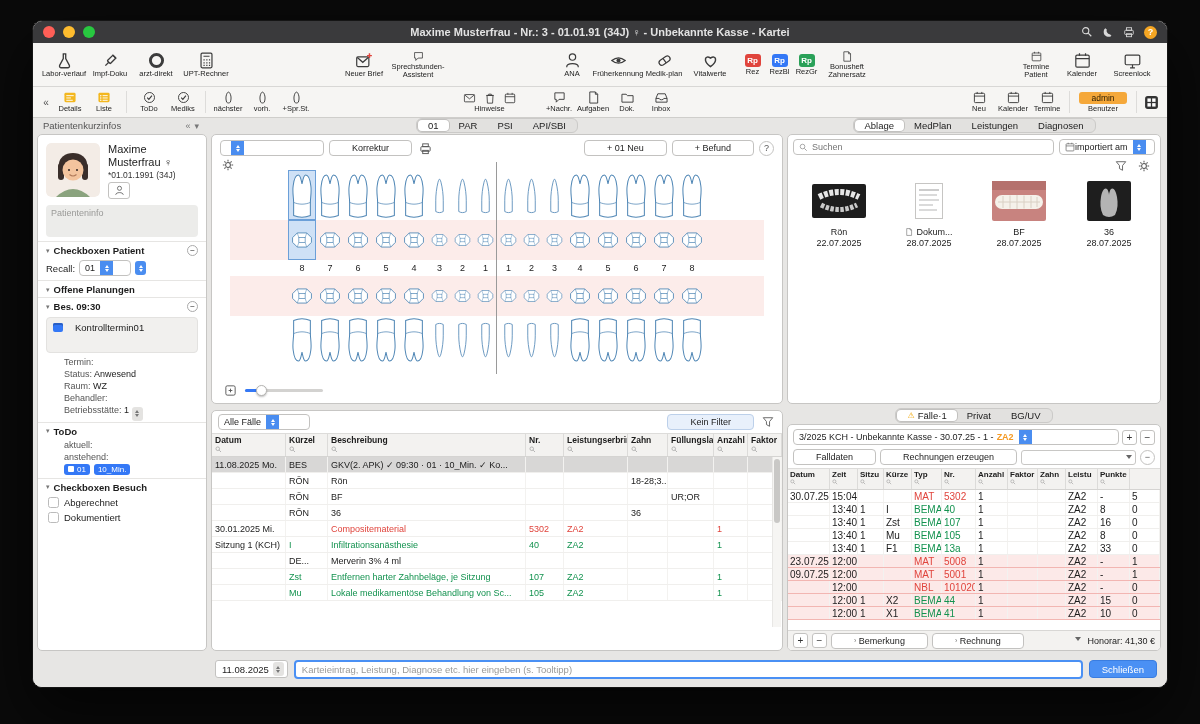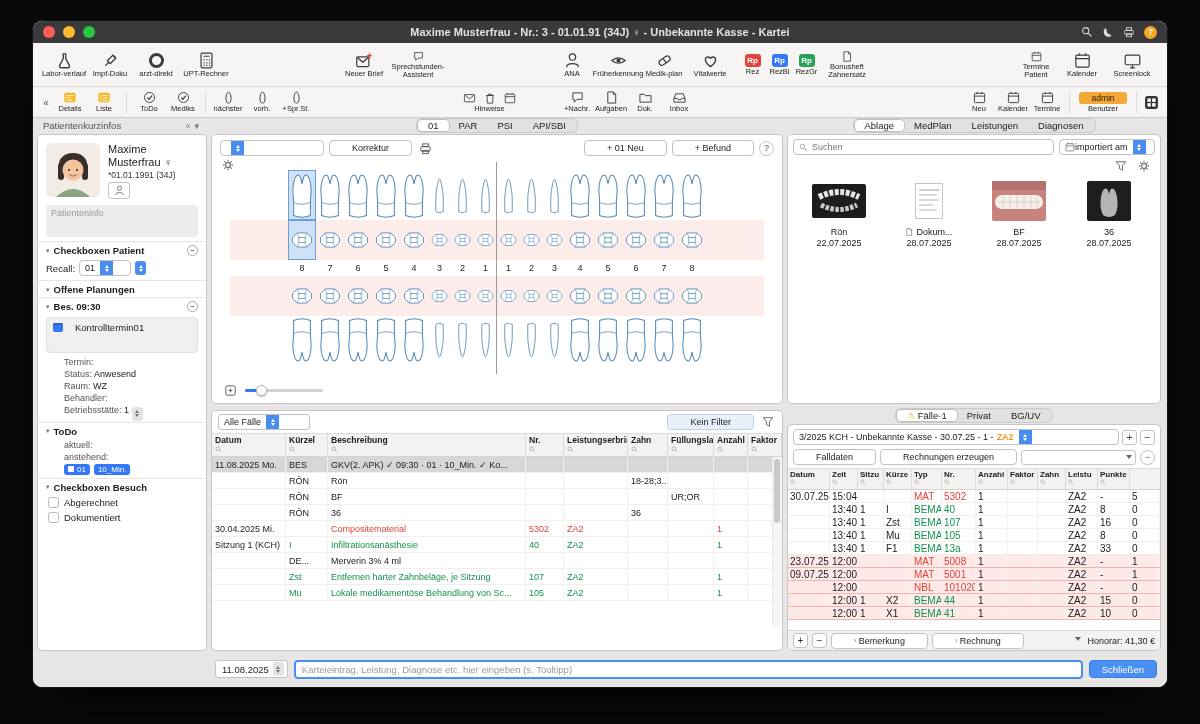--- a/index.html
+++ b/index.html
@@ -516,21 +516,21 @@
           </button>
         <button>
             <svg width="12" height="12" viewBox="0 0 14 14">
               <use href="#sym-cal"></use>
             </svg>
           </button>
       </div>
       <span class="tlb">Hinweise</span>
     </div>
 
-    <button class="t2item" style="margin-left:44px">
+    <button class="t2item" style="margin-left:26px">
         <svg width="13" height="13" viewBox="0 0 14 14">
           <use href="#sym-bubble"></use>
         </svg>
         <span class="tlb">+Nachr.</span>
       </button>
     <button class="t2item">
         <svg width="13" height="13" viewBox="0 0 14 14">
           <use href="#sym-doc"></use>
         </svg>
         <span class="tlb">Aufgaben</span>
@@ -1268,21 +1268,21 @@
             <div class="kc c1">RÖN</div>
             <div class="kc c2">36</div>
             <div class="kc c3"></div>
             <div class="kc c4"></div>
             <div class="kc c5">36</div>
             <div class="kc c6"></div>
             <div class="kc c7"></div>
             <div class="kc c8"></div>
           </div>
           <div class="krow tone-red">
-            <div class="kc c0">30.04.2025 Mi.</div>
+            <div class="kc c0">30.01.2025 Mi.</div>
             <div class="kc c1"></div>
             <div class="kc c2">Compositematerial</div>
             <div class="kc c3">5302</div>
             <div class="kc c4">ZA2</div>
             <div class="kc c5"></div>
             <div class="kc c6"></div>
             <div class="kc c7">1</div>
             <div class="kc c8"></div>
           </div>
           <div class="krow tone-green">

